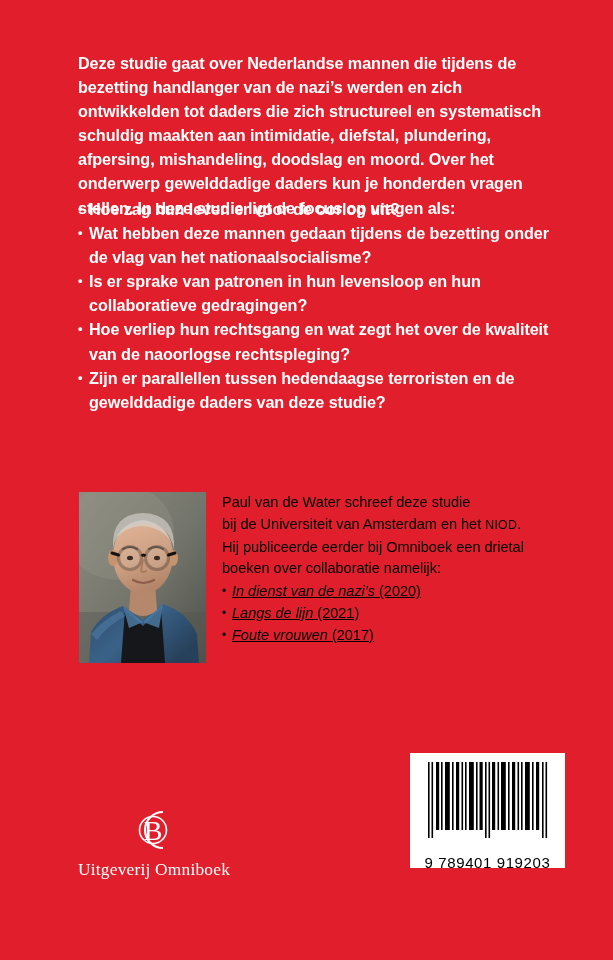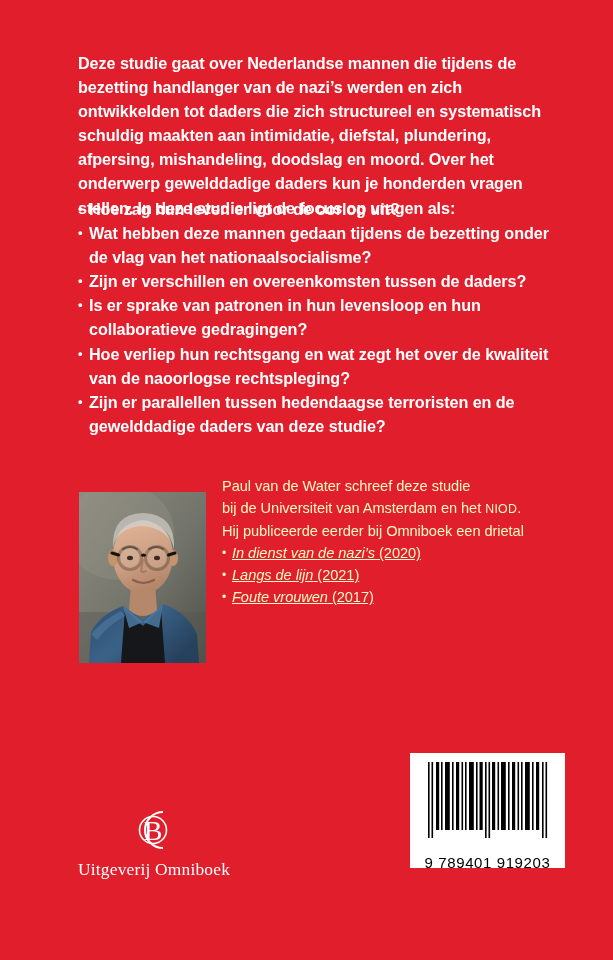--- a/index.html
+++ b/index.html
@@ -73,23 +73,23 @@
     overflow: hidden;
     background: #6e6f63;
   }
 
   .author-photo svg { display: block; width: 100%; height: 100%; }
 
   
   .bio {
     position: absolute;
     left: 222px;
-    top: 476px;
+    top: 492px;
     width: 350px;
-    color: #fef9c3;
+    color: #000000;
   }
 
   .bio-line {
     font-size: 14.6px;
     line-height: 21.8px;
     font-weight: 500;
     letter-spacing: -0.05px;
   }
 
   .smallcaps {
@@ -180,21 +180,20 @@
 </head>
 <body style="background: rgb(225, 31, 44);">
 
 <div class="cover" style="background: rgb(225, 31, 44);">
 
   <p class="intro">Deze studie gaat over Nederlandse mannen die tijdens de bezetting handlanger van de nazi’s werden en zich ontwikkelden tot daders die zich structureel en systematisch schuldig maakten aan intimidatie, diefstal, plundering, afpersing, mishandeling, doodslag en moord. Over het onderwerp gewelddadige daders kun je honderden vragen stellen. In deze studie ligt de focus op vragen als:</p>
 
   <ul class="questions">
     <li>Hoe zag hun leven er voor de oorlog uit?</li>
     <li>Wat hebben deze mannen gedaan tijdens de bezetting onder de vlag van het nationaalsocialisme?</li>
-    <li>Zijn er verschillen en overeenkomsten tussen de daders?</li>
     <li>Is er sprake van patronen in hun levensloop en hun collaboratieve gedragingen?</li>
     <li>Hoe verliep hun rechtsgang en wat zegt het over de kwaliteit van de naoorlogse rechtspleging?</li>
     <li>Zijn er parallellen tussen hedendaagse terroristen en de gewelddadige daders van deze studie?</li>
   </ul>
 
   <div class="author-photo">
     <svg viewBox="0 0 127 171" preserveAspectRatio="xMidYMid slice">
       <defs>
         <linearGradient id="bgGrad" x1="0" y1="0" x2="1" y2="1">
           <stop offset="0%" stop-color="#8d8c80"></stop>
@@ -252,20 +251,21 @@
       <path d="M 54 88 Q 64 94 75 88" stroke="#8e5b4c" stroke-width="2.2" fill="none" stroke-linecap="round"></path>
 
       <path d="M 50 94 Q 64 104 79 94" stroke="#b9896a" stroke-width="1.2" fill="none" opacity="0.6"></path>
     </svg>
   </div>
 
   <div class="bio">
     <div class="bio-line">Paul van de Water schreef deze studie</div>
     <div class="bio-line"><span>bij de Universiteit van Amsterdam en het </span><span class="smallcaps">NIOD</span><span>.</span></div>
     <div class="bio-line">Hij publiceerde eerder bij Omniboek een drietal</div>
+    <div class="bio-line">boeken over collaboratie namelijk:</div>
 
     <ul class="bio-books">
       <li><span class="title">In dienst van de nazi’s</span> <span>(2020)</span></li>
       <li><span class="title">Langs de lijn</span> <span>(2021)</span></li>
       <li><span class="title">Foute vrouwen</span> <span>(2017)</span></li>
     </ul>
   </div>
 
   <div class="publisher">
     <div class="logo-mark">

